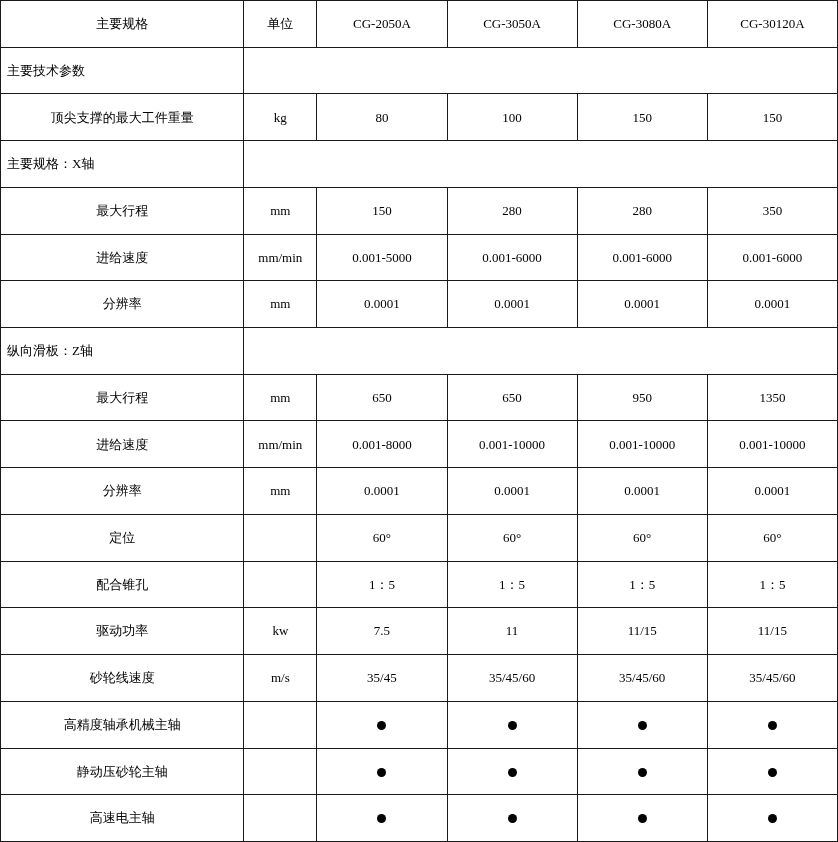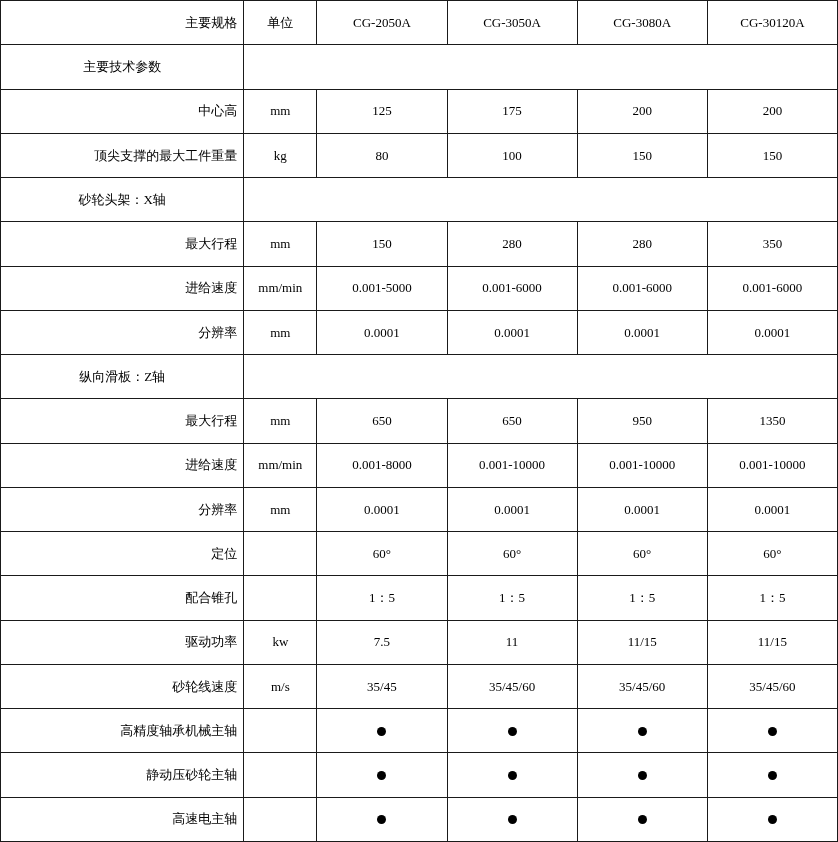--- a/index.html
+++ b/index.html
@@ -28,28 +28,28 @@
     vertical-align: middle;
     white-space: nowrap;
     overflow: hidden;
   }
   
   col.c-label  { width: 243px; }
   col.c-unit   { width: 73px; }
   col.c-model  { width: 130px; }
   
   td.label {
-    text-align: right;
+    text-align: center;
     padding-left: 10px;
   }
   td.center {
     text-align: center;
   }
   td.section {
-    text-align: center;
+    text-align: left;
     padding-left: 10px;
   }
   td.empty {
     border-left: 1px solid #1a1a1a;
     border-right: 1px solid #1a1a1a;
   }
   td.dot {
     text-align: center;
     font-family: "DejaVu Sans", sans-serif;
     font-size: 13px;
@@ -82,37 +82,29 @@
       <td class="center">CG-2050A</td>
       <td class="center">CG-3050A</td>
       <td class="center">CG-3080A</td>
       <td class="center">CG-30120A</td>
     </tr>
   <tr>
         <td class="section">主要技术参数</td>
         <td class="empty" colspan="5"></td>
       </tr>
       <tr>
-        <td class="label">中心高</td>
-        <td class="center">mm</td>
-        <td class="center">125</td>
-        <td class="center">175</td>
-        <td class="center">200</td>
-        <td class="center">200</td>
-      </tr>
-      <tr>
         <td class="label">顶尖支撑的最大工件重量</td>
         <td class="center">kg</td>
         <td class="center">80</td>
         <td class="center">100</td>
         <td class="center">150</td>
         <td class="center">150</td>
       </tr>
       <tr>
-        <td class="section">砂轮头架：X轴</td>
+        <td class="section">主要规格：X轴</td>
         <td class="empty" colspan="5"></td>
       </tr>
       <tr>
         <td class="label">最大行程</td>
         <td class="center">mm</td>
         <td class="center">150</td>
         <td class="center">280</td>
         <td class="center">280</td>
         <td class="center">350</td>
       </tr>

